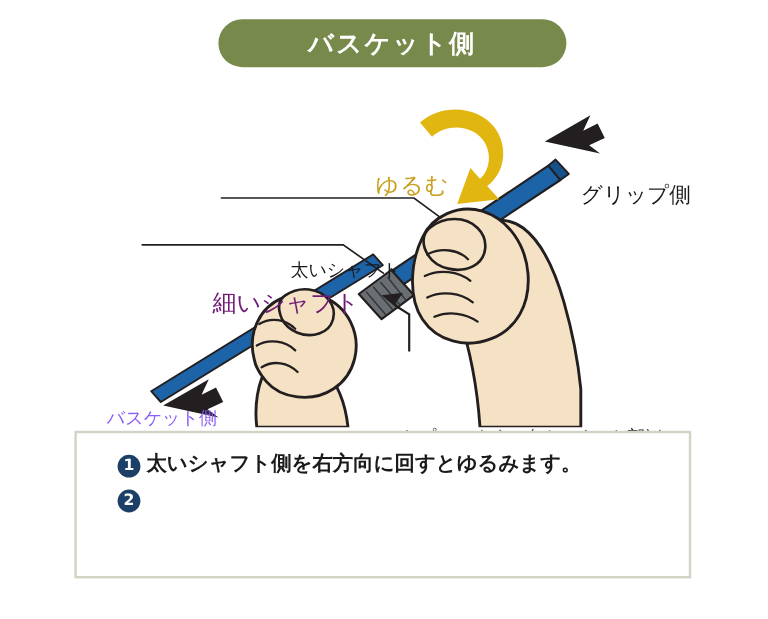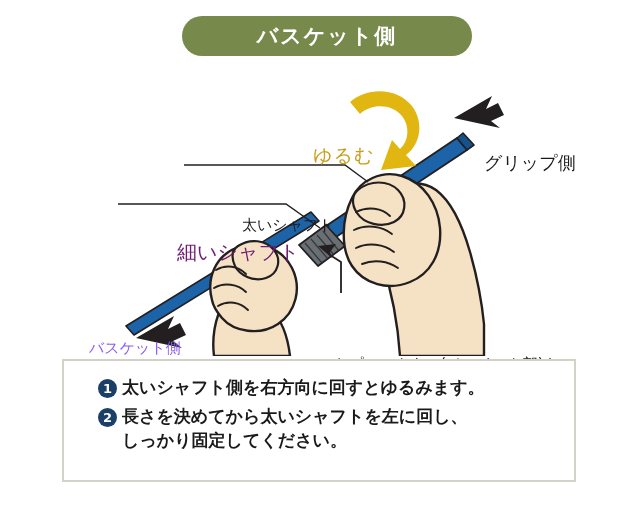--- a/index.html
+++ b/index.html
@@ -262,20 +262,18 @@
   <div class="instr-box">
     <div class="instr-list">
 
       <div class="instr-item">
         <span class="instr-num">1</span>
         <span class="instr-text">太いシャフト側を右方向に回すとゆるみます。</span>
       </div>
 
       <div class="instr-item">
         <span class="instr-num">2</span>
-        <span class="instr-text">長さを決めてから太いシャフトを左に回し、
-しっかり固定してください。</span>
       </div>
 
     </div>
   </div>
 
 </div>
 
 </body></html>

